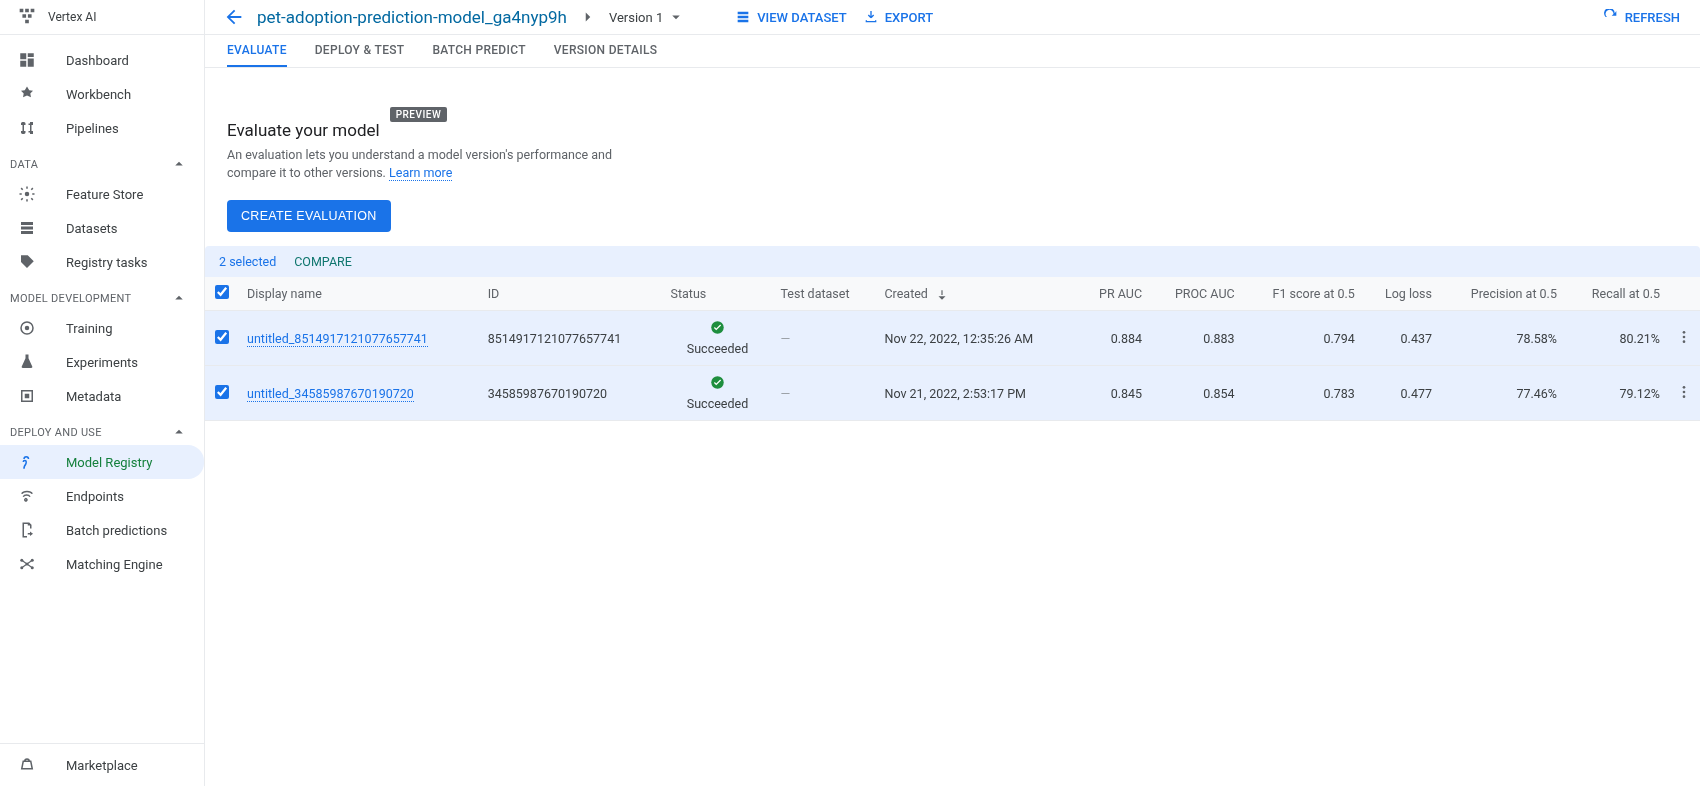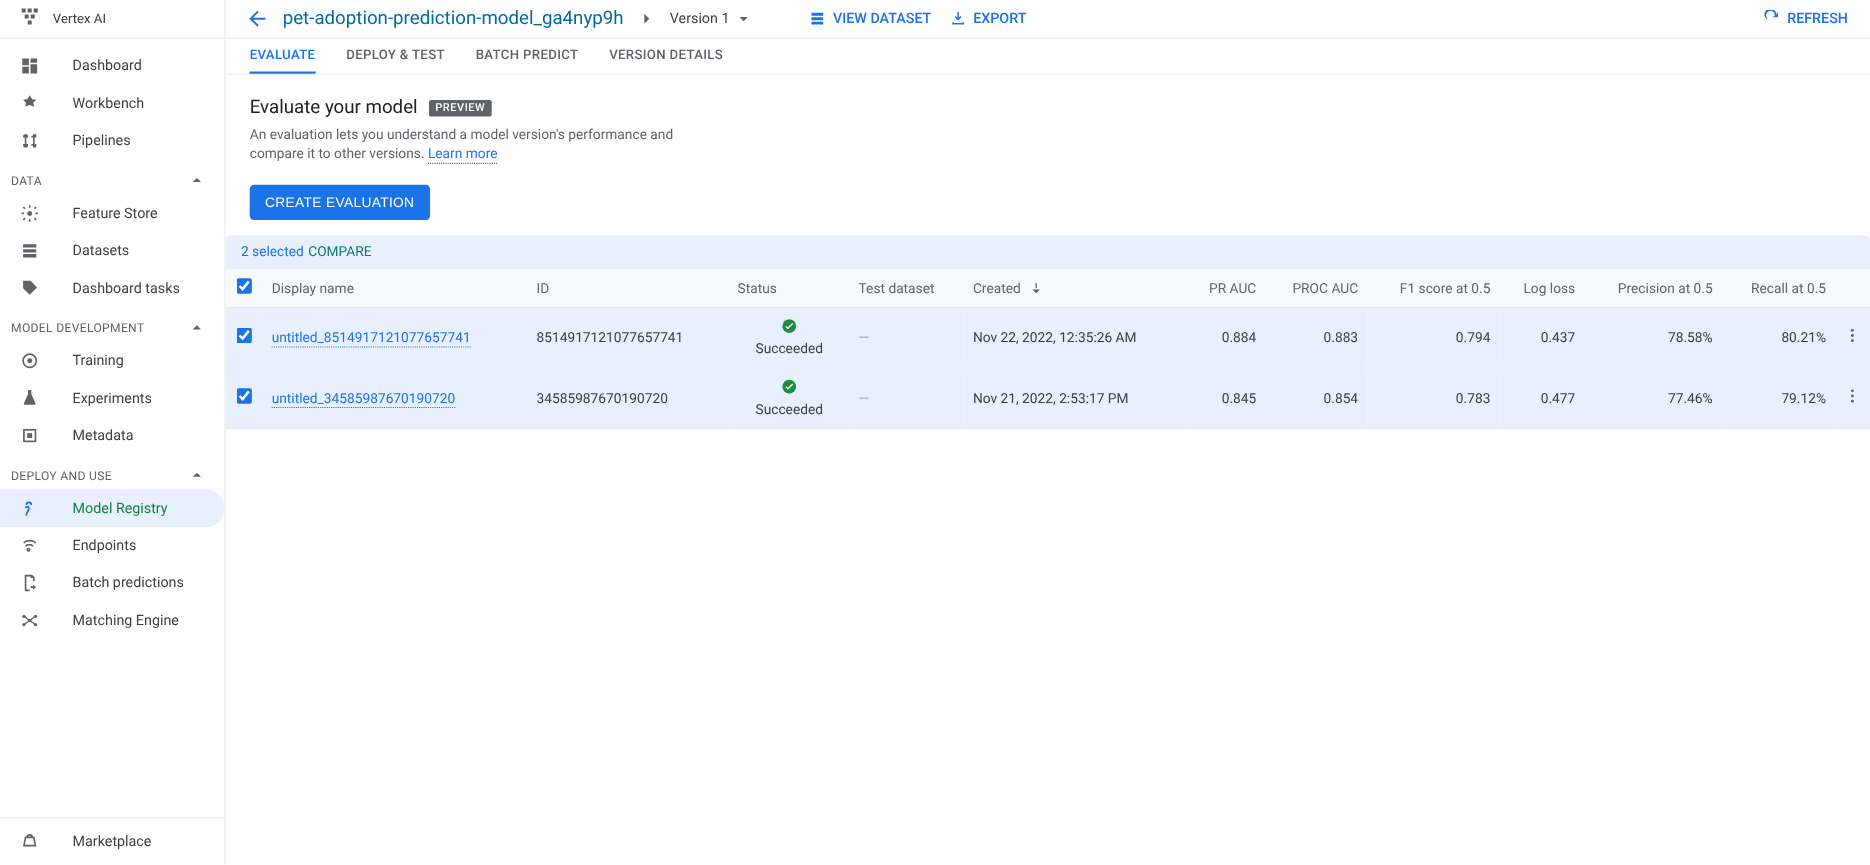--- a/index.html
+++ b/index.html
@@ -103,21 +103,21 @@
     color:#5f6368;
     cursor:pointer;
     border-bottom:2px solid transparent;
     text-transform:uppercase;
   }
   .tab.active { color:#1a73e8; border-bottom-color:#1a73e8; }
 
   
   .content { padding: 20px 22px 0 22px; flex:1; overflow:auto; }
   .section-title-row { display:flex; align-items:center; gap:10px; margin-bottom:6px; }
-  .section-title { font-size:17px; font-weight:400; color:#202124; }
+  .section-title { font-size:17px; font-weight:400; color:#202124;margin-top:32px; }
   .badge {
     font-size:10px; font-weight:500; letter-spacing:.5px;
     background:#5f6368; color:#fff; padding:2px 6px; border-radius:2px;
   }
   .desc { font-size:12.5px; color:#5f6368; line-height:1.45; max-width:400px; }
   .desc a { color:#1a73e8; text-decoration:none; border-bottom:1px dotted #1a73e8; cursor:pointer; }
 
   .primary-btn {
     margin-top:18px;
     background:#1a73e8; color:#fff;
@@ -125,21 +125,21 @@
     border:none; border-radius:4px;
     padding:9px 14px;
     cursor:pointer;
   }
 
   
   .selection-bar {
     margin-top:14px;
     background:#e8f0fe;
     padding:8px 8px;
-    display:flex; align-items:center; gap:4px;
+    display:flex; align-items:center; gap:18px;
     font-size:12.5px;
     border-top-left-radius:4px; border-top-right-radius:4px;
     margin-left:-22px; margin-right:-22px;
     padding-left:14px;
   }
   .selection-bar .sel-count { color:#1a73e8; }
   .selection-bar .compare { color:#0f766e; font-weight:400; cursor:pointer; }
 
   
   .table-wrap { margin-left:-22px; margin-right:-22px; }
@@ -226,21 +226,21 @@
       <div class="nav-item">
         <svg class="nav-icon" viewBox="0 0 24 24">
             <path d="M4 4h16v4H4zM4 10h16v4H4zM4 16h16v4H4z"></path>
           </svg>
         <span>Datasets</span>
       </div>
       <div class="nav-item">
         <svg class="nav-icon" viewBox="0 0 24 24">
             <path d="M21 11l-8-8H4v9l8 8 9-9zM7 7a1.5 1.5 0 100 .01z"></path>
           </svg>
-        <span>Dashboard tasks</span>
+        <span>Registry tasks</span>
       </div>
 
       <div class="section-header">
         <span>MODEL DEVELOPMENT</span>
         <svg class="chev" viewBox="0 0 24 24">
             <path d="M7 14l5-5 5 5z"></path>
           </svg>
       </div>
       <div class="nav-item">
         <svg class="nav-icon" viewBox="0 0 24 24">

